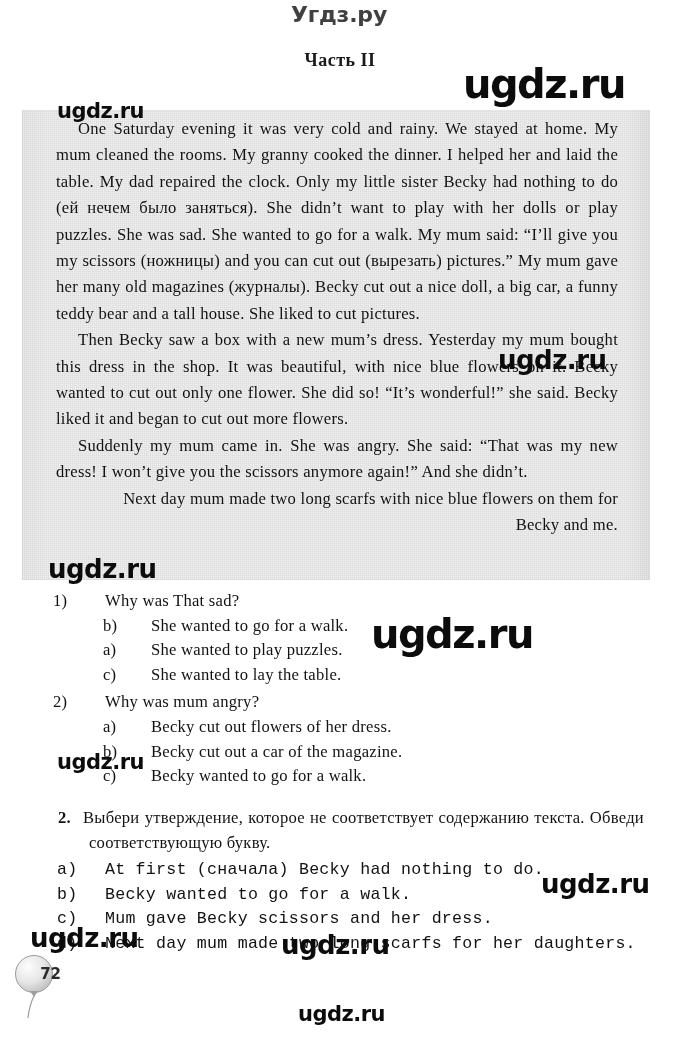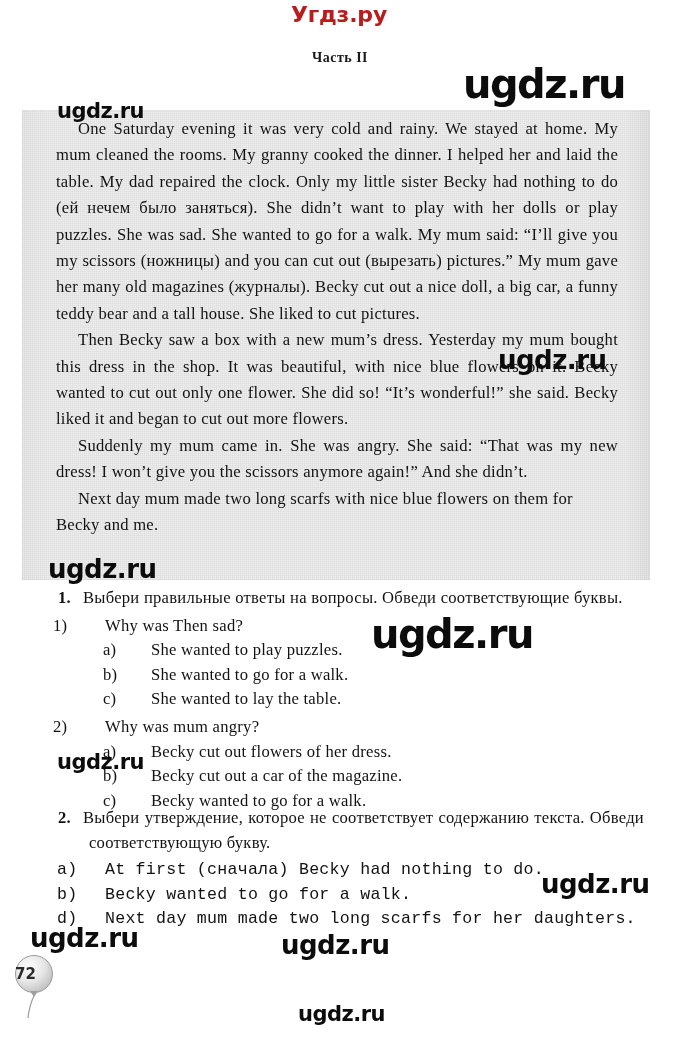--- a/index.html
+++ b/index.html
@@ -17,32 +17,32 @@
   }
 
   
   .site-logo {
     position: absolute;
     left: 291px;
     top: 2px;
     font-family: "DejaVu Sans", "Liberation Sans", sans-serif;
     font-size: 22px;
     font-weight: 700;
-    color: #b91c1c;
+    color: #404040;
     letter-spacing: -0.2px;
   }
 
   
   .part-title {
     position: absolute;
     left: 0;
     top: 50px;
     width: 680px;
     text-align: center;
-    font-size: 14px;
+    font-size: 18px;
     font-weight: 700;
     letter-spacing: 0.5px;
   }
   .instruction {
     position: absolute;
     left: 0;
     top: 77px;
     width: 680px;
     text-align: center;
     font-size: 16.5px;
@@ -72,21 +72,21 @@
     line-height: 26.4px;
     text-align: justify;
     letter-spacing: 0.25px;
     color: #121212;
   }
   .passage-inner p {
     margin: 0;
     text-indent: 22px;
   }
   .passage-inner p.last {
-    text-align: left;
+    text-align: right;
   }
 
   
   .ex {
     position: absolute;
     font-size: 16.6px;
     line-height: 24.6px;
     letter-spacing: 0.25px;
     color: #121212;
   }
@@ -137,25 +137,25 @@
     left: 0; top: 0;
     width: 38px;
     height: 38px;
     border-radius: 50%;
     background: radial-gradient(circle at 34% 30%, #fdfdfd 0%, #e6e6e6 45%, #c2c2c2 78%, #ababab 100%);
     border: 1px solid #9a9a9a;
     box-sizing: border-box;
   }
   .balloon-num {
     position: absolute;
-    left: 0; top: 0;
+    left: 8px; top: 0;
     width: 38px;
     height: 38px;
     line-height: 38px;
-    text-align: left;
+    text-align: right;
     font-family: "DejaVu Sans", "Liberation Sans", sans-serif;
     font-size: 15px;
     font-weight: 700;
     color: #2a2a2a;
   }
   .balloon-knot {
     position: absolute;
     left: 15px;
     top: 36px;
     width: 0; height: 0;
@@ -195,33 +195,30 @@
 <div class="passage-box">
   <div class="passage-inner">
     <p>One Saturday evening it was very cold and rainy. We stayed at home. My mum cleaned the rooms. My granny cooked the dinner. I helped her and laid the table. My dad repaired the clock. Only my little sister Becky had nothing to do (ей нечем было заняться). She didn’t want to play with her dolls or play puzzles. She was sad. She wanted to go for a walk. My mum said: “I’ll give you my scissors (ножницы) and you can cut out (вырезать) pictures.” My mum gave her many old magazines (журналы). Becky cut out a nice doll, a big car, a funny teddy bear and a tall house. She liked to cut pictures.</p>
     <p>Then Becky saw a box with a new mum’s dress. Yesterday my mum bought this dress in the shop. It was beautiful, with nice blue flowers on it. Becky wanted to cut out only one flower. She did so! “It’s wonderful!” she said. Becky liked it and began to cut out more flowers.</p>
     <p>Suddenly my mum came in. She was angry. She said: “That was my new dress! I won’t give you the scissors anymore again!” And she didn’t.</p>
     <p class="last">Next day mum made two long scarfs with nice blue flowers on them for Becky and me.</p>
   </div>
 </div>
 
 <div class="ex" id="ex1">
-  <span class="ex-head">
-    <span class="ex-num">1.</span><span>Выбери правильные ответы на вопросы. Обведи соответствующие буквы.</span>
-  </span>
 
   <div class="q-block">
     <div class="q-line">
-      <span class="opt-lab">1)</span><span>Why was Then sad?</span>
+      <span class="opt-lab">1)</span><span>Why was That sad?</span>
+    </div>
+    <div class="opt-line">
+      <span class="opt-lab">b)</span><span>She wanted to go for a walk.</span>
     </div>
     <div class="opt-line">
       <span class="opt-lab">a)</span><span>She wanted to play puzzles.</span>
-    </div>
-    <div class="opt-line">
-      <span class="opt-lab">b)</span><span>She wanted to go for a walk.</span>
     </div>
     <div class="opt-line">
       <span class="opt-lab">c)</span><span>She wanted to lay the table.</span>
     </div>
   </div>
 
   <div class="q-block">
     <div class="q-line">
       <span class="opt-lab">2)</span><span>Why was mum angry?</span>
     </div>
@@ -241,20 +238,23 @@
   <span class="ex-head">
     <span class="ex-num">2.</span><span>Выбери утверждение, которое не соответствует содержанию текста. Обведи соответствующую букву.</span>
   </span>
 
   <div class="q-block">
     <div class="opt-line-flat">
       <span class="opt-lab">a)</span><span>At first (сначала) Becky had nothing to do.</span>
     </div>
     <div class="opt-line-flat">
       <span class="opt-lab">b)</span><span>Becky wanted to go for a walk.</span>
+    </div>
+    <div class="opt-line-flat">
+      <span class="opt-lab">c)</span><span>Mum gave Becky scissors and her dress.</span>
     </div>
     <div class="opt-line-flat">
       <span class="opt-lab">d)</span><span>Next day mum made two long scarfs for her daughters.</span>
     </div>
   </div>
 </div>
 
 <div class="balloon">
   <div class="balloon-body"></div>
   <div class="balloon-num">72</div>

